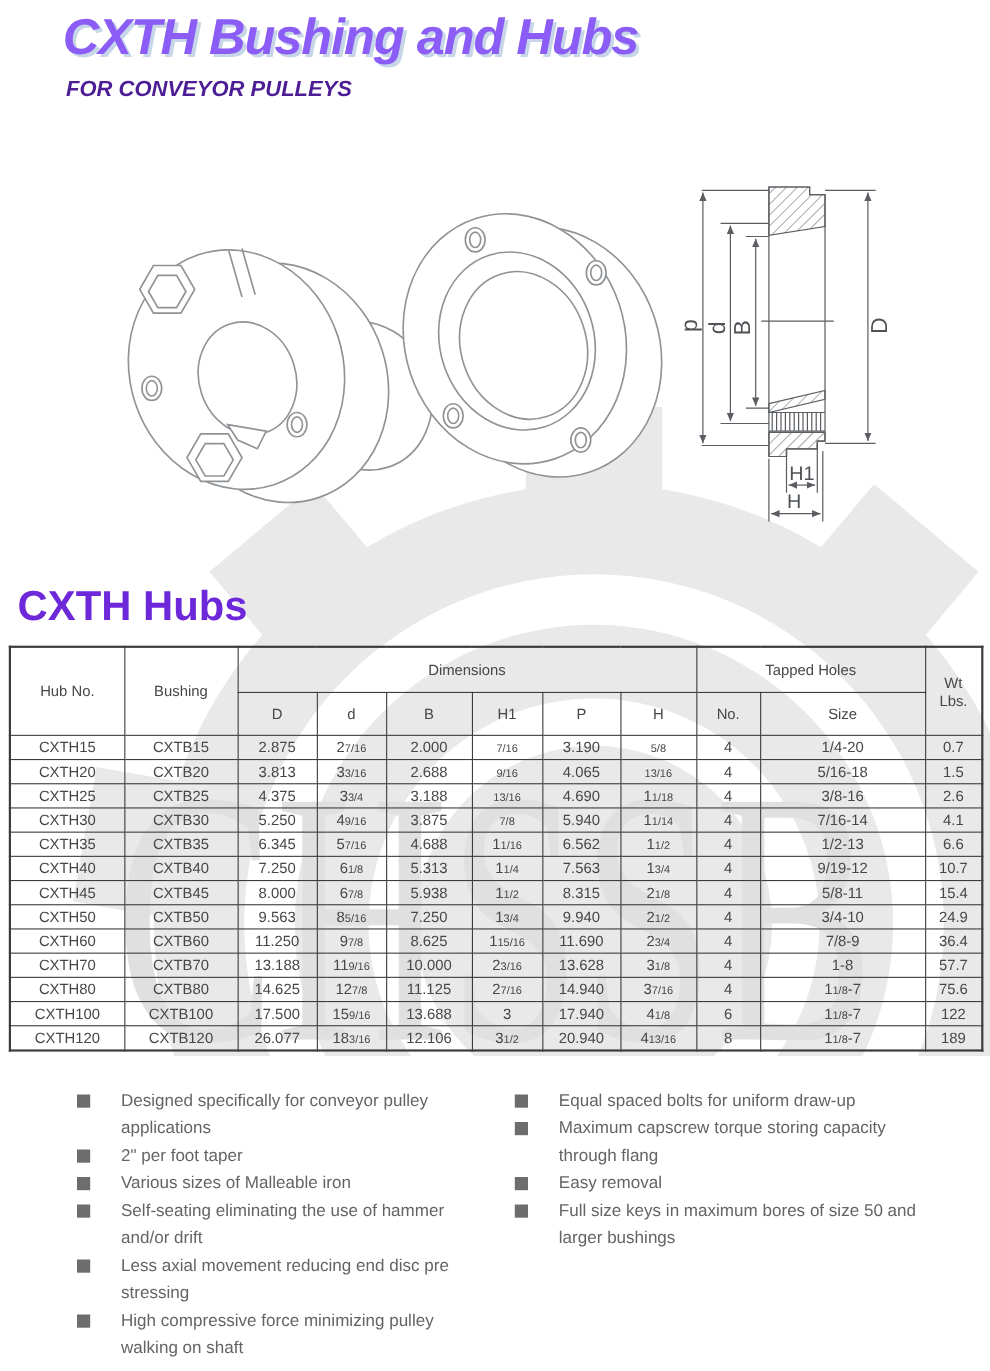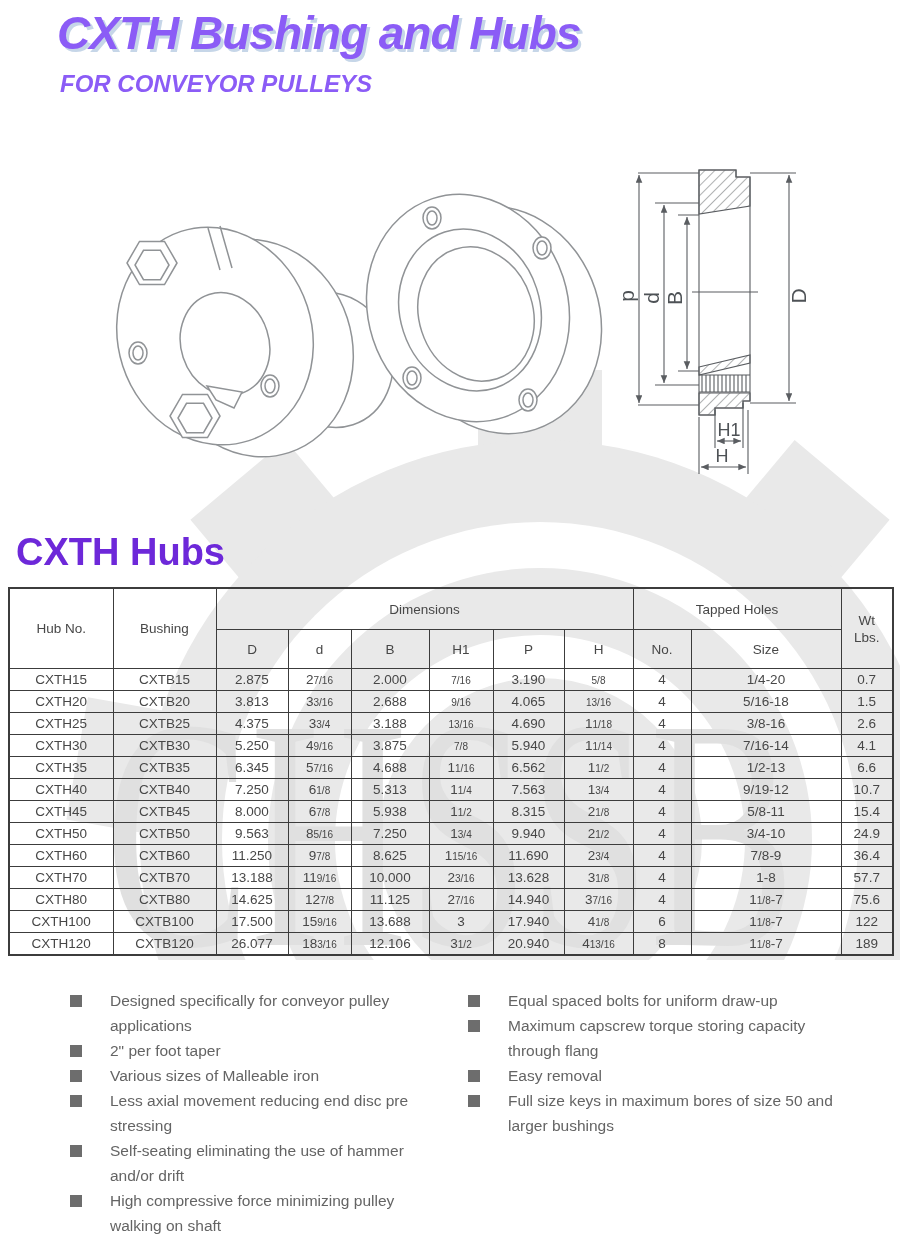--- a/index.html
+++ b/index.html
@@ -10,21 +10,21 @@
   .layer-watermark{position:absolute;left:0;top:0;z-index:0;}
   .layer{position:absolute;z-index:1;}
 
   .title{
     left:57px;top:6px;margin:0;
     font-size:46px;font-style:italic;font-weight:bold;letter-spacing:-1px;
     color:#8b5cf6;text-shadow:3px 3px 0 #c6d6e8;white-space:nowrap;
   }
   .subtitle{
     left:60px;top:70px;margin:0;
-    font-size:24px;font-style:italic;font-weight:bold;color:#8b5cf6;white-space:nowrap;
+    font-size:20px;font-style:italic;font-weight:bold;color:#4c1d95;white-space:nowrap;
   }
   .section-heading{
     left:16px;top:531px;margin:0;
     font-size:38px;font-weight:bold;color:#6d28d9;white-space:nowrap;
   }
 
   .iso-svg{left:80px;top:148px;}
   .cs-svg{left:598px;top:148px;}
 
   table.spec{
@@ -386,30 +386,30 @@
       <div class="bullet">
         <span class="sq"></span>
         <span class="btxt">2" per foot taper</span>
       </div>
       <div class="bullet">
         <span class="sq"></span>
         <span class="btxt">Various sizes of Malleable iron</span>
       </div>
       <div class="bullet">
         <span class="sq"></span>
+        <span class="btxt">Self-seating eliminating the use of hammer
+and/or drift</span>
+      </div>
+      <div class="bullet">
+        <span class="sq"></span>
         <span class="btxt">Less axial movement reducing end disc pre
 stressing</span>
       </div>
       <div class="bullet">
         <span class="sq"></span>
-        <span class="btxt">Self-seating eliminating the use of hammer
-and/or drift</span>
-      </div>
-      <div class="bullet">
-        <span class="sq"></span>
         <span class="btxt">High compressive force minimizing pulley
 walking on shaft</span>
       </div>
     </div>
   <div class="bcol right">
       <div class="bullet">
         <span class="sq"></span>
         <span class="btxt">Equal spaced bolts for uniform draw-up</span>
       </div>
       <div class="bullet">

